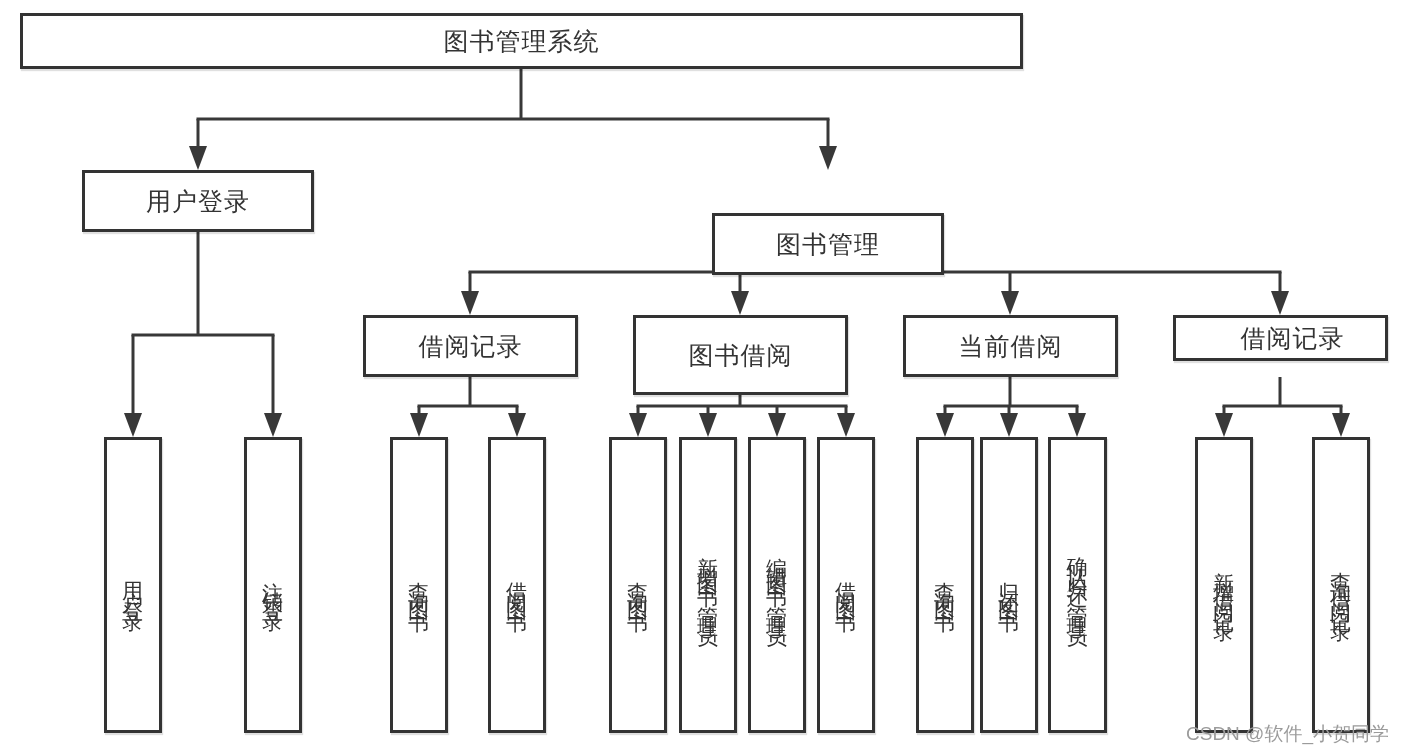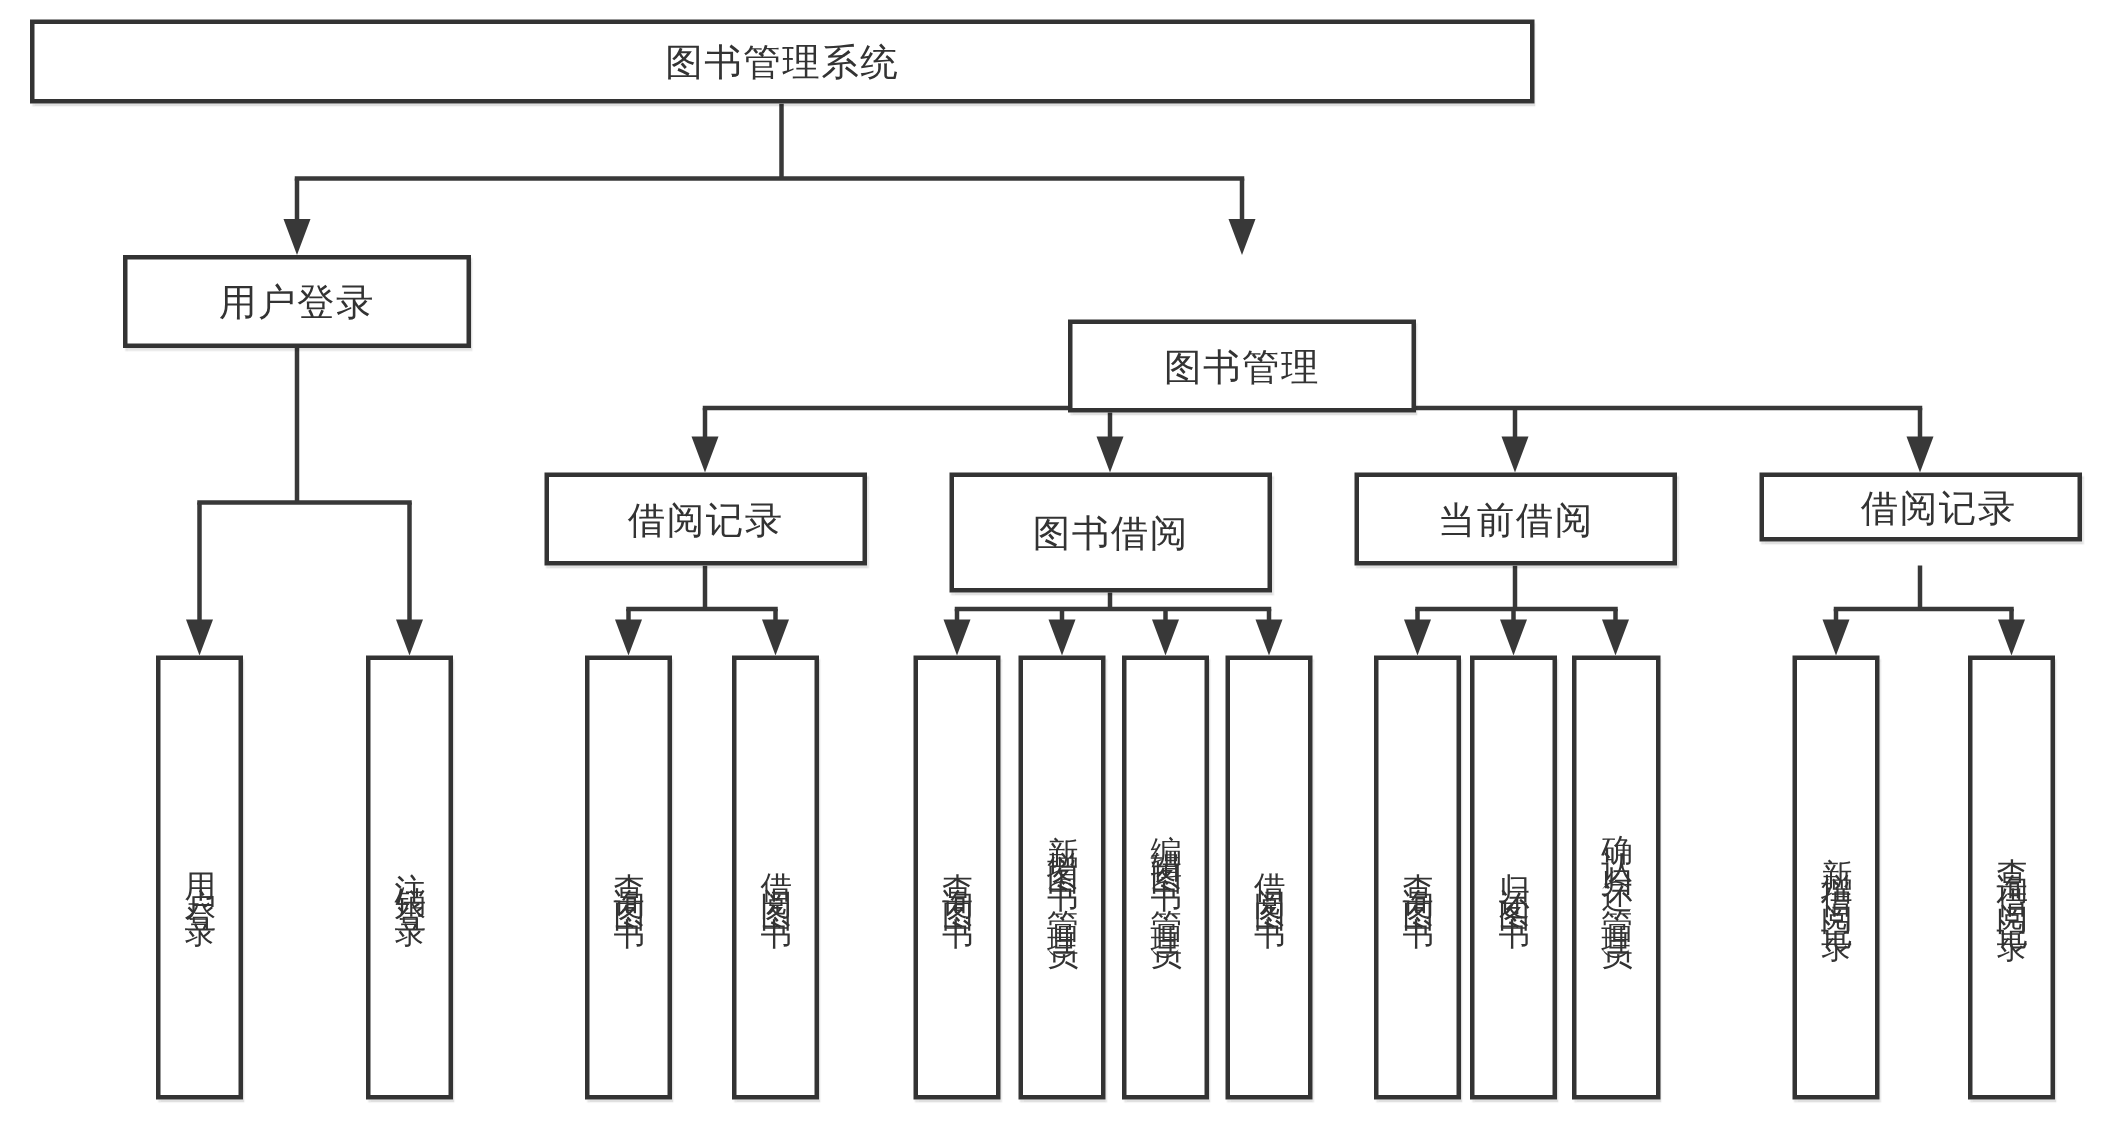--- a/index.html
+++ b/index.html
@@ -191,13 +191,14 @@
       <div class="node v" style="left: 1048px; top: 437px; width: 59px; height: 296px;">
         <span class="label">确认归还（管理员）</span>
       </div>
       <div class="node v" style="left: 1195px; top: 437px; width: 58px; height: 296px;">
         <span class="label">新增借阅记录</span>
       </div>
       <div class="node v" style="left: 1312px; top: 437px; width: 58px; height: 296px;">
         <span class="label">查询借阅记录</span>
       </div>
     </div>
+  <div class="watermark">CSDN @软件_小贺同学</div>
 </div>
 
 </body></html>

